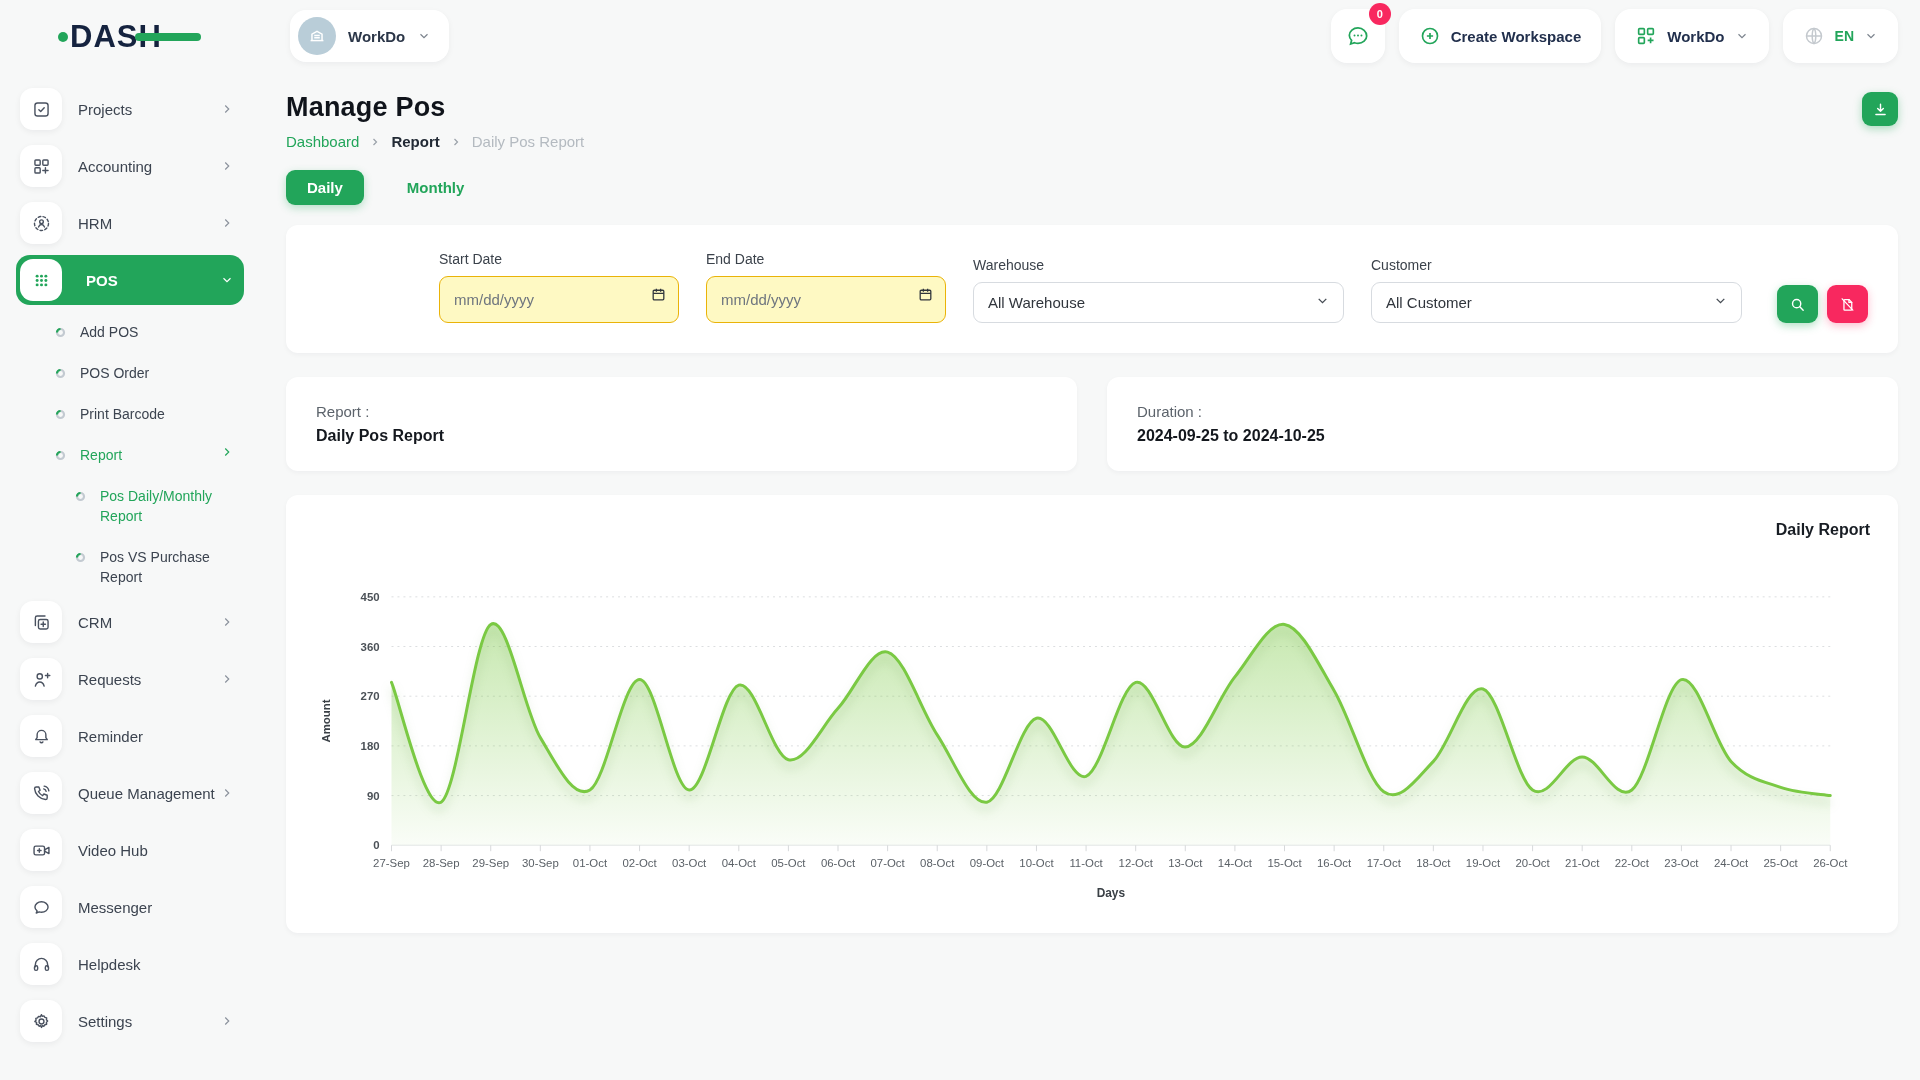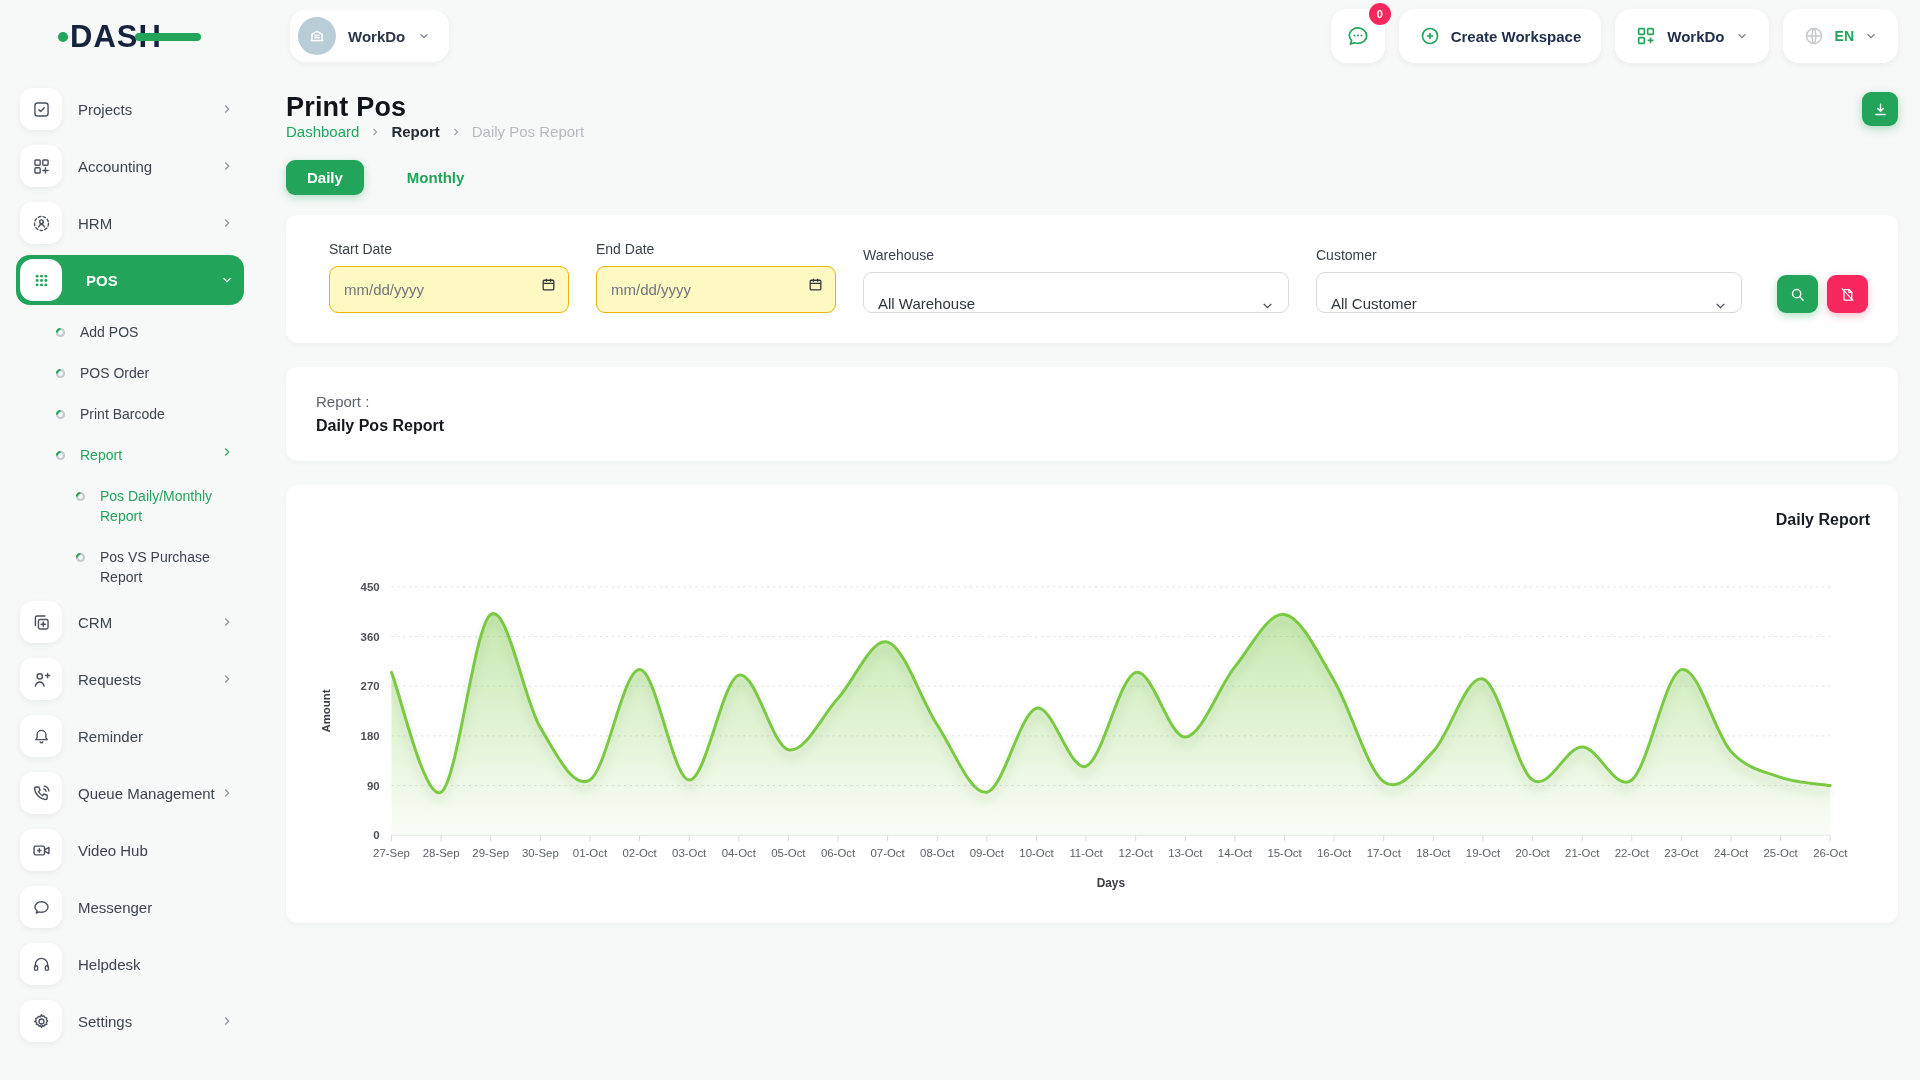--- a/index.html
+++ b/index.html
@@ -44,21 +44,21 @@
   .nav-sub .sub-label { margin-left:12px; font-size:14px; color:#3c4450; line-height:1.45; }
   .nav-sub.lvl2 { padding-left:58px; }
   .nav-sub.green .sub-label { color:#22a55a; }
   .nav-sub .nav-chev { margin-left:auto; }
   .nav-sub.green .nav-chev { color:#22a55a; }
 
   
   .main { margin-left:260px; padding:92px 22px 0 26px; }
   .title-row { display:flex; align-items:flex-start; justify-content:space-between; }
   .page-title { font-size:27px; font-weight:700; color:#10141b; letter-spacing:.2px; }
-  .breadcrumb { display:flex; align-items:center; gap:10px; font-size:15px; }
+  .breadcrumb { margin-top:10px; display:flex; align-items:center; gap:10px; font-size:15px; }
   .breadcrumb a { color:#22a55a; text-decoration:none; cursor:pointer; }
   .crumb-mid { color:#222a35; font-weight:600; }
   .crumb-last { color:#b4bac0; }
   .crumb-sep { color:#9aa1a9; display:flex; }
   .dl-btn { width:36px; height:34px; background:#22a55a; border:none; border-radius:9px; color:#fff;
     display:flex; align-items:center; justify-content:center; cursor:pointer; box-shadow:0 3px 8px rgba(34,165,90,.35); }
   .tabs { margin-top:20px; display:flex; align-items:center; gap:22px; }
   .tab { font-size:15px; font-weight:700; color:#22a55a; background:transparent; border:none;
     padding:9px 21px; border-radius:9px; cursor:pointer; }
   .tab.active { background:#22a55a; color:#fff; box-shadow:0 3px 8px rgba(34,165,90,.3); }
@@ -67,22 +67,22 @@
 
   .filter-card { margin-top:20px; padding:26px 30px 30px 30px; }
   .filter-row { display:flex; justify-content:flex-end; align-items:flex-end; gap:27px; }
   .field label { display:block; font-size:14px; color:#3b424b; margin-bottom:9px; }
   .date-wrap { position:relative; width:240px; }
   .date-wrap input { width:100%; height:47px; border:1px solid #eab308; border-radius:9px;
     padding:0 38px 0 14px; font-size:15px; color:#3b424b; background:#fef9c3;
     font-family:"Liberation Sans", sans-serif; }
   .date-wrap input::placeholder { color:#6f767f; }
   .cal-ic { position:absolute; right:12px; top:10px; color:#30353c; pointer-events:none; }
-  .select { width:426px; height:41px; border:1px solid #d7dbe0; border-radius:9px; background:#fff;
-    display:flex; align-items:flex-end; padding:0 14px; font-size:15px; color:#30353c; cursor:pointer; }
+  .select { width:371px; height:41px; border:1px solid #d7dbe0; border-radius:9px; background:#fff;
+    display:flex; align-items:flex-start; padding:11px 14px; font-size:15px; color:#30353c; cursor:pointer; }
   .select .caret { margin-left:auto; color:#454b53; display:flex; }
   .filter-btns { display:flex; gap:9px; margin-left:8px; }
   .sq-btn { width:41px; height:38px; border:none; border-radius:9px; color:#fff; display:flex;
     align-items:center; justify-content:center; cursor:pointer; }
   .sq-btn.green { background:#22a55a; box-shadow:0 3px 8px rgba(34,165,90,.35); }
   .sq-btn.pink { background:#f8285f; box-shadow:0 3px 8px rgba(248,40,95,.3); }
 
   .summary-row { margin-top:24px; display:flex; gap:30px; }
   .summary-card { flex:1; padding:26px 30px; }
   .sum-label { font-size:15px; color:#5c636b; }
@@ -387,21 +387,21 @@
           <path d="M9 6l6 6-6 6"></path>
         </svg>
       </span>
   </div>
 </div>
 
 <div class="main">
 
   <div class="title-row">
     <div>
-      <div class="page-title">Print Pos</div>
+      <div class="page-title">Manage Pos</div>
       <div class="breadcrumb">
         <a>Dashboard</a>
         <span class="crumb-sep">
             <svg width="12" height="12" viewBox="0 0 24 24" fill="none" stroke="currentColor" stroke-width="2.4">
               <path d="M9 6l6 6-6 6"></path>
             </svg>
           </span>
         <span class="crumb-mid">Report</span>
         <span class="crumb-sep">
             <svg width="12" height="12" viewBox="0 0 24 24" fill="none" stroke="currentColor" stroke-width="2.4">
@@ -487,20 +487,24 @@
             </svg>
         </button>
       </div>
     </div>
   </div>
 
   <div class="summary-row">
     <div class="card summary-card">
       <div class="sum-label">Report :</div>
       <div class="sum-value">Daily Pos Report</div>
+    </div>
+    <div class="card summary-card">
+      <div class="sum-label">Duration :</div>
+      <div class="sum-value">2024-09-25 to 2024-10-25</div>
     </div>
   </div>
 
   <div class="card chart-card">
     <div class="chart-title">Daily Report</div>
     <div class="chart-box">
       <svg id="daily-chart" width="100%" viewBox="0 0 1566 340" preserveAspectRatio="xMidYMid meet">
           <defs>
             <linearGradient id="areaGrad" x1="0" y1="0" x2="0" y2="1">
               <stop offset="0%" stop-color="#7ac943" stop-opacity="0.42"></stop>

